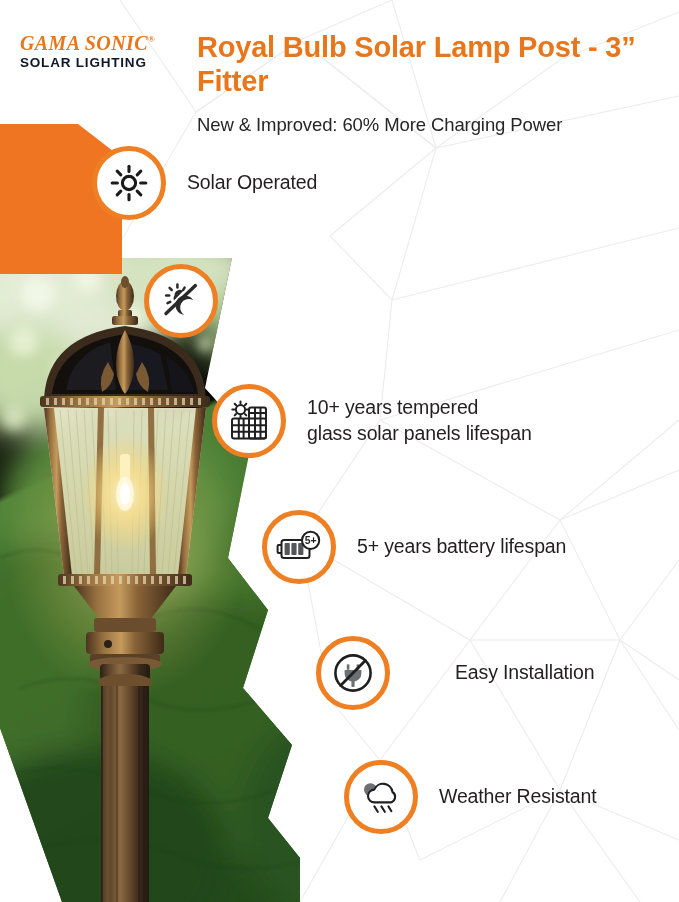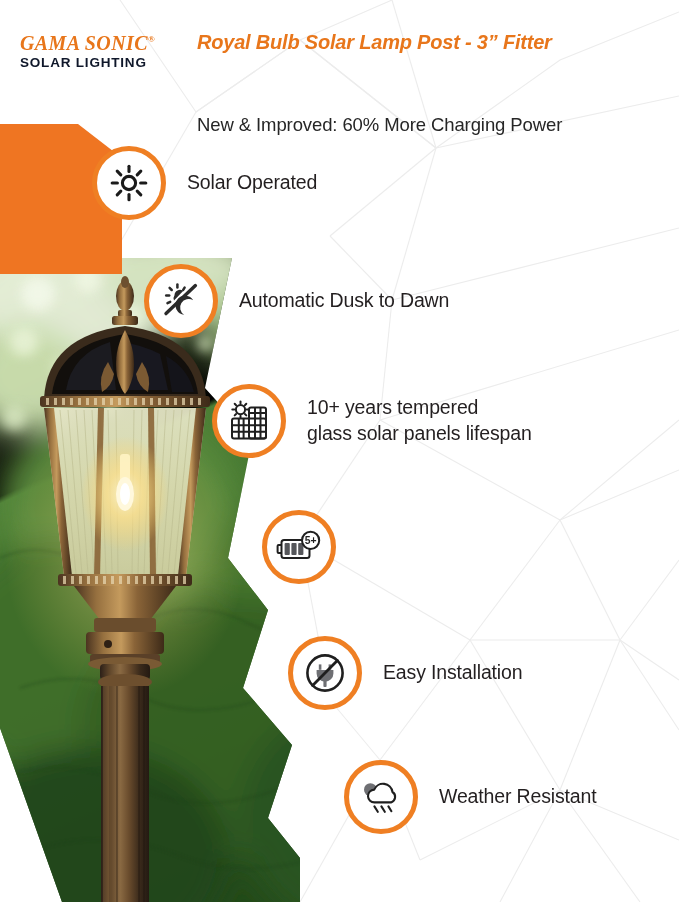--- a/index.html
+++ b/index.html
@@ -22,22 +22,22 @@
   #wedge{position:absolute;left:0;top:124px;z-index:3;}
 
   
   #header{position:absolute;left:0;top:0;width:679px;z-index:6;}
   .logo-wrap{position:absolute;left:20px;top:33px;width:160px;text-align:left;}
   .logo-main{font-size:20px;font-weight:bold;font-style:italic;color:#E8761B;letter-spacing:0.4px;
      line-height:1;white-space:nowrap;font-family:"Liberation Serif",serif;}
   .logo-main sup{font-size:9px;vertical-align:super;font-style:normal;}
   .logo-sub{font-size:13.5px;font-weight:bold;color:#0f172a;letter-spacing:0.8px;margin-top:3px;
      line-height:1;white-space:nowrap;}
-  .title{position:absolute;left:197px;top:31px;width:470px;font-size:20px;font-weight:bold;
-     color:#E8761B;line-height:1.17;letter-spacing:-0.2px;font-style:italic;}
+  .title{position:absolute;left:197px;top:31px;width:470px;font-size:29px;font-weight:bold;
+     color:#E8761B;line-height:1.17;letter-spacing:-0.2px;}
   .subtitle{position:absolute;left:197px;top:114px;width:470px;font-size:18.5px;color:#262626;
      letter-spacing:-0.1px;white-space:nowrap;}
 
   
   .feature{position:absolute;z-index:7;display:flex;align-items:center;}
   .fcircle{width:74px;height:74px;border-radius:50%;background:#ffffff;
      border:5px solid #EF7F23;box-sizing:border-box;display:flex;align-items:center;
      justify-content:center;flex:0 0 auto;}
   .fcircle svg{display:block;}
   .flabel{margin-left:21px;font-size:19.5px;color:#231f20;line-height:1.32;white-space:pre-line;
@@ -341,21 +341,20 @@
           <path d="M17.4 4.6 L17.4 7.6"></path>
           <path d="M9.6 7.9 L11.7 10"></path>
           <path d="M6.2 15.6 L9.2 15.6"></path>
           <path d="M7.5 23.2 L10.2 21.8"></path>
           <path d="M24.6 7.6 L23.2 9.9"></path>
         </g>
         <path d="M6 33.6 L35.4 5.6" stroke="#2a2a2a" stroke-width="3.4" stroke-linecap="round"></path>
         <path d="M33.2 20.2 a9.6 9.6 0 1 0 -9.0 14.6 a8.2 8.2 0 0 1 9.0 -14.6z" fill="#2a2a2a"></path>
       </svg>
     </div>
-    <div class="flabel">Automatic Dusk to Dawn</div>
   </div>
 
   <div class="feature" style="left:212px; top:384px;">
     <div class="fcircle">
       <svg width="44" height="42" viewBox="0 0 44 42">
         <g stroke="#1f1f1f" stroke-width="2" fill="none" stroke-linecap="round">
           <circle cx="13.5" cy="9.6" r="4.6"></circle>
           <path d="M13.5 1.4 V3.4"></path>
             <path d="M13.5 15.8 V17.8"></path>
           <path d="M5.3 9.6 H7.3"></path>
@@ -391,23 +390,24 @@
         </g>
         <g fill="#55565a">
           <rect x="8.6" y="13" width="5.2" height="12" rx="1"></rect>
           <rect x="15.4" y="13" width="5.2" height="12" rx="1"></rect>
           <rect x="22.2" y="13" width="5.2" height="12" rx="1"></rect>
         </g>
         <circle cx="34.6" cy="10.4" r="8.6" fill="#ffffff" stroke="#1f1f1f" stroke-width="2"></circle>
         <text x="34.6" y="14.4" text-anchor="middle" font-family="Liberation Sans, sans-serif" font-size="10.4" font-weight="bold" fill="#1f1f1f">5+</text>
       </svg>
     </div>
-  </div>
-
-  <div class="feature" style="left:288px; top:636px;">
+    <div class="flabel">5+ years battery lifespan</div>
+  </div>
+
+  <div class="feature" style="left:316px; top:636px;gap:44px;">
     <div class="fcircle">
       <svg width="44" height="44" viewBox="0 0 44 44">
         <circle cx="22" cy="22" r="17.6" fill="none" stroke="#1f1f1f" stroke-width="2.6"></circle>
         <g fill="#6e6f73">
           <path d="M15.8 13.4 h2.6 v5.4 h-2.6z"></path>
           <path d="M25.6 13.4 h2.6 v5.4 h-2.6z"></path>
           <path d="M13.6 19 h16.8 v3.4 a8.4 8.4 0 0 1 -16.8 0z"></path>
           <rect x="20.4" y="29.6" width="3.2" height="6.4" rx="1"></rect>
         </g>
         <path d="M9.6 34.4 L34.4 9.6" stroke="#1f1f1f" stroke-width="2.8" stroke-linecap="round"></path>

